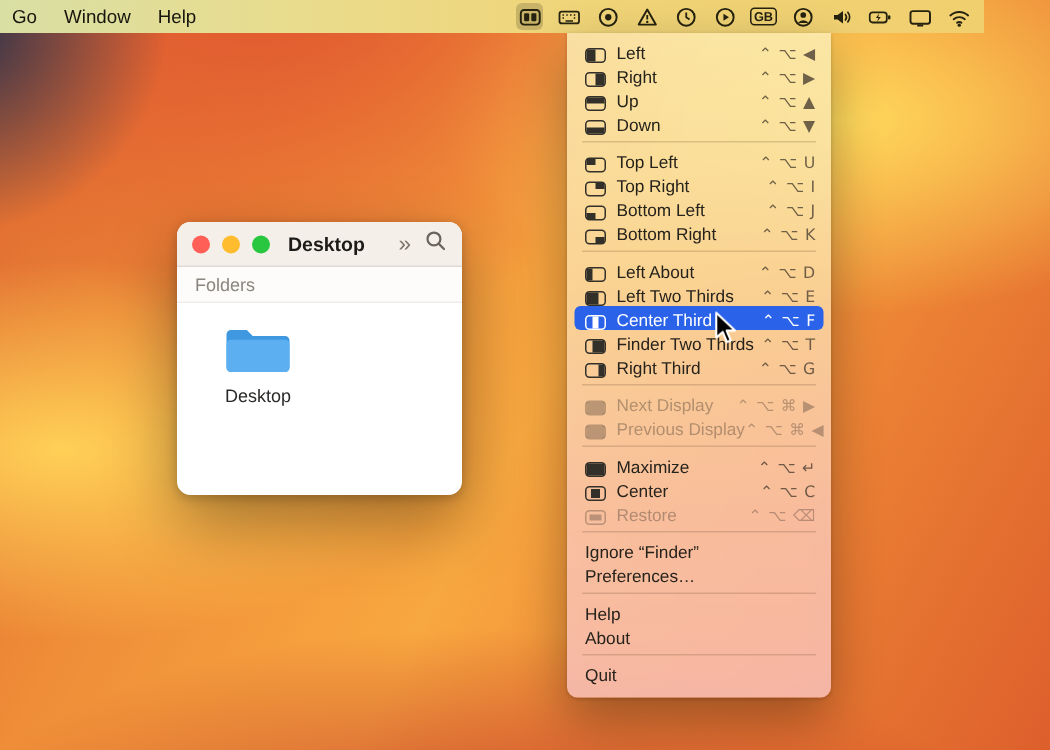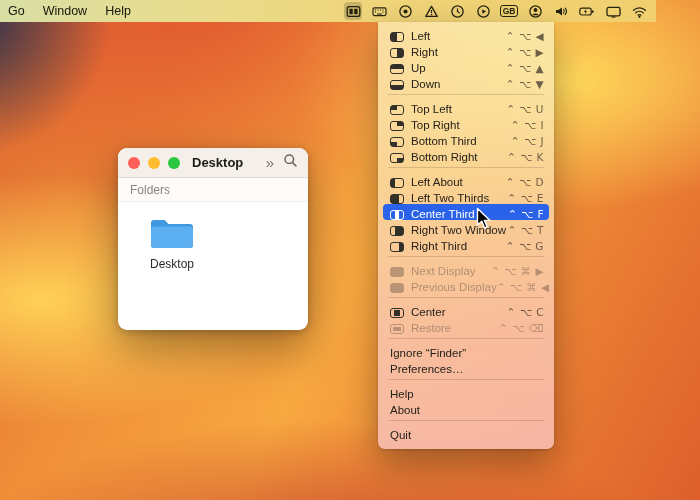--- a/index.html
+++ b/index.html
@@ -254,21 +254,21 @@
       <span class="mic" data-icon="top-right">
           <i></i>
         </span>
       <span class="mlabel">Top Right</span>
       <span class="mshort">⌃ ⌥ I</span>
     </div>
     <div class="mrow">
       <span class="mic" data-icon="bottom-left">
           <i></i>
         </span>
-      <span class="mlabel">Bottom Third</span>
+      <span class="mlabel">Bottom Left</span>
       <span class="mshort">⌃ ⌥ J</span>
     </div>
     <div class="mrow">
       <span class="mic" data-icon="bottom-right">
           <i></i>
         </span>
       <span class="mlabel">Bottom Right</span>
       <span class="mshort">⌃ ⌥ K</span>
     </div>
 
@@ -292,21 +292,21 @@
       <span class="mic" data-icon="center-third">
           <i></i>
         </span>
       <span class="mlabel">Center Third</span>
       <span class="mshort">⌃ ⌥ F</span>
     </div>
     <div class="mrow">
       <span class="mic" data-icon="right-two-thirds">
           <i></i>
         </span>
-      <span class="mlabel">Right Two Window</span>
+      <span class="mlabel">Finder Two Thirds</span>
       <span class="mshort">⌃ ⌥ T</span>
     </div>
     <div class="mrow">
       <span class="mic" data-icon="right-third">
           <i></i>
         </span>
       <span class="mlabel">Right Third</span>
       <span class="mshort">⌃ ⌥ G</span>
     </div>
 
@@ -322,20 +322,27 @@
     <div class="mrow dis">
       <span class="mic" data-icon="prev-display">
           <i></i>
         </span>
       <span class="mlabel">Previous Display</span>
       <span class="mshort">⌃ ⌥ ⌘ ◀</span>
     </div>
 
     <div class="msep"></div>
 
+    <div class="mrow">
+      <span class="mic" data-icon="maximize">
+          <i></i>
+        </span>
+      <span class="mlabel">Maximize</span>
+      <span class="mshort">⌃ ⌥ ↵</span>
+    </div>
     <div class="mrow">
       <span class="mic" data-icon="center">
           <i></i>
         </span>
       <span class="mlabel">Center</span>
       <span class="mshort">⌃ ⌥ C</span>
     </div>
     <div class="mrow dis">
       <span class="mic" data-icon="restore">
           <i></i>

